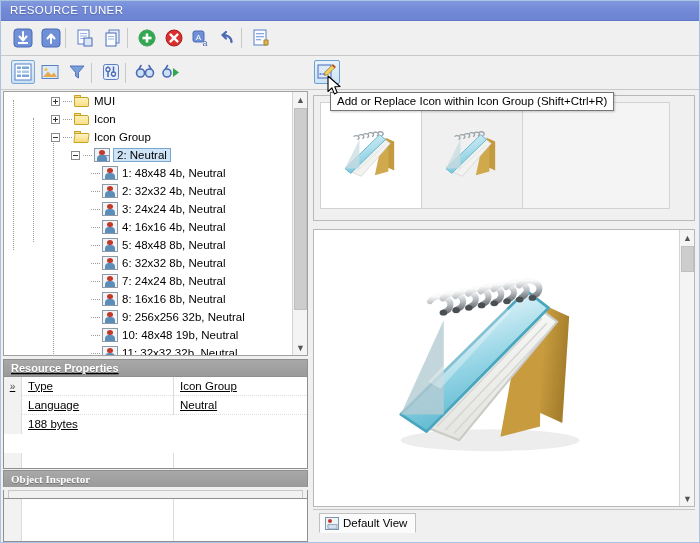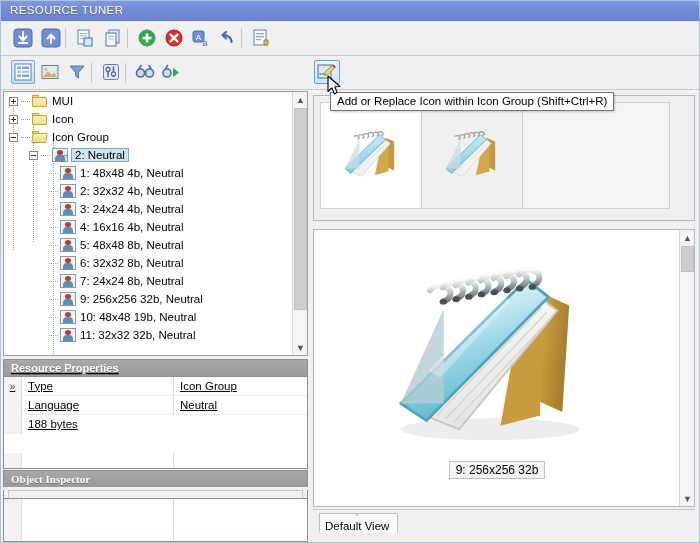--- a/index.html
+++ b/index.html
@@ -74,20 +74,21 @@
     position: absolute; left: 2px; top: 90px;
     width: 305px; height: 265px;
     background: #ffffff;
     border: 1px solid #a0a0a0;
     overflow: hidden;
   }
   .tree-inner {
     position: absolute; left: 0; top: 0;
     width: 289px; height: 100%;
     overflow: hidden;
+    padding-left: 42px;
   }
   .trow {
     position: relative;
     height: 18px;
     display: flex;
     align-items: center;
     white-space: nowrap;
     font-size: 11.5px;
     color: #000;
   }
@@ -342,21 +343,20 @@
   }
   .tab {
     height: 20px;
     display: flex; align-items: center;
     padding: 0 8px 0 5px;
     font-size: 11.5px;
     color: #000;
     border: 1px solid transparent;
     margin-left: 6px;
     gap: 4px;
-    flex-direction: column;
   }
   .tab.active {
     background: #fbfbfb;
     border: 1px solid #c0c0c0;
     border-bottom-color: #fbfbfb;
   }
 
   
   .tooltip {
     position: absolute;
@@ -597,20 +597,25 @@
       </div>
       <div class="trow" style="padding-left:45px;">
         <div class="tdots"></div>
         <div class="icoimg"></div>
         <span class="tlabel">6: 32x32 8b, Neutral</span>
       </div>
       <div class="trow" style="padding-left:45px;">
         <div class="tdots"></div>
         <div class="icoimg"></div>
         <span class="tlabel">7: 24x24 8b, Neutral</span>
+      </div>
+      <div class="trow" style="padding-left:45px;">
+        <div class="tdots"></div>
+        <div class="icoimg"></div>
+        <span class="tlabel">8: 16x16 8b, Neutral</span>
       </div>
       <div class="trow" style="padding-left:45px;">
         <div class="tdots"></div>
         <div class="icoimg"></div>
         <span class="tlabel">9: 256x256 32b, Neutral</span>
       </div>
       <div class="trow" style="padding-left:45px;">
         <div class="tdots"></div>
         <div class="icoimg"></div>
         <span class="tlabel">10: 48x48 19b, Neutral</span>
@@ -788,21 +793,20 @@
             <ellipse cx="20.1" cy="12.2" rx="1.1" ry="0.85"></ellipse>
             <ellipse cx="23.8" cy="11.5" rx="1.1" ry="0.85"></ellipse>
             <ellipse cx="27.5" cy="10.8" rx="1.1" ry="0.85"></ellipse>
             <ellipse cx="31.2" cy="10.2" rx="1.1" ry="0.85"></ellipse>
             <ellipse cx="34.9" cy="9.6" rx="1.1" ry="0.85"></ellipse>
             <ellipse cx="38.6" cy="9.1" rx="1.1" ry="0.85"></ellipse>
             <ellipse cx="42.3" cy="8.6" rx="1.1" ry="0.85"></ellipse>
           </g>
         </g>
       </svg>
-      <div class="preview-caption">9: 256x256 32b</div>
     </div>
     <div class="sbv">
       <div class="arrow up">▲</div>
       <div class="thumb" style="top:16px;height:26px;"></div>
       <div class="arrow dn">▼</div>
     </div>
   </div>
 
   <div class="tabbar">
     <div class="tab active">

